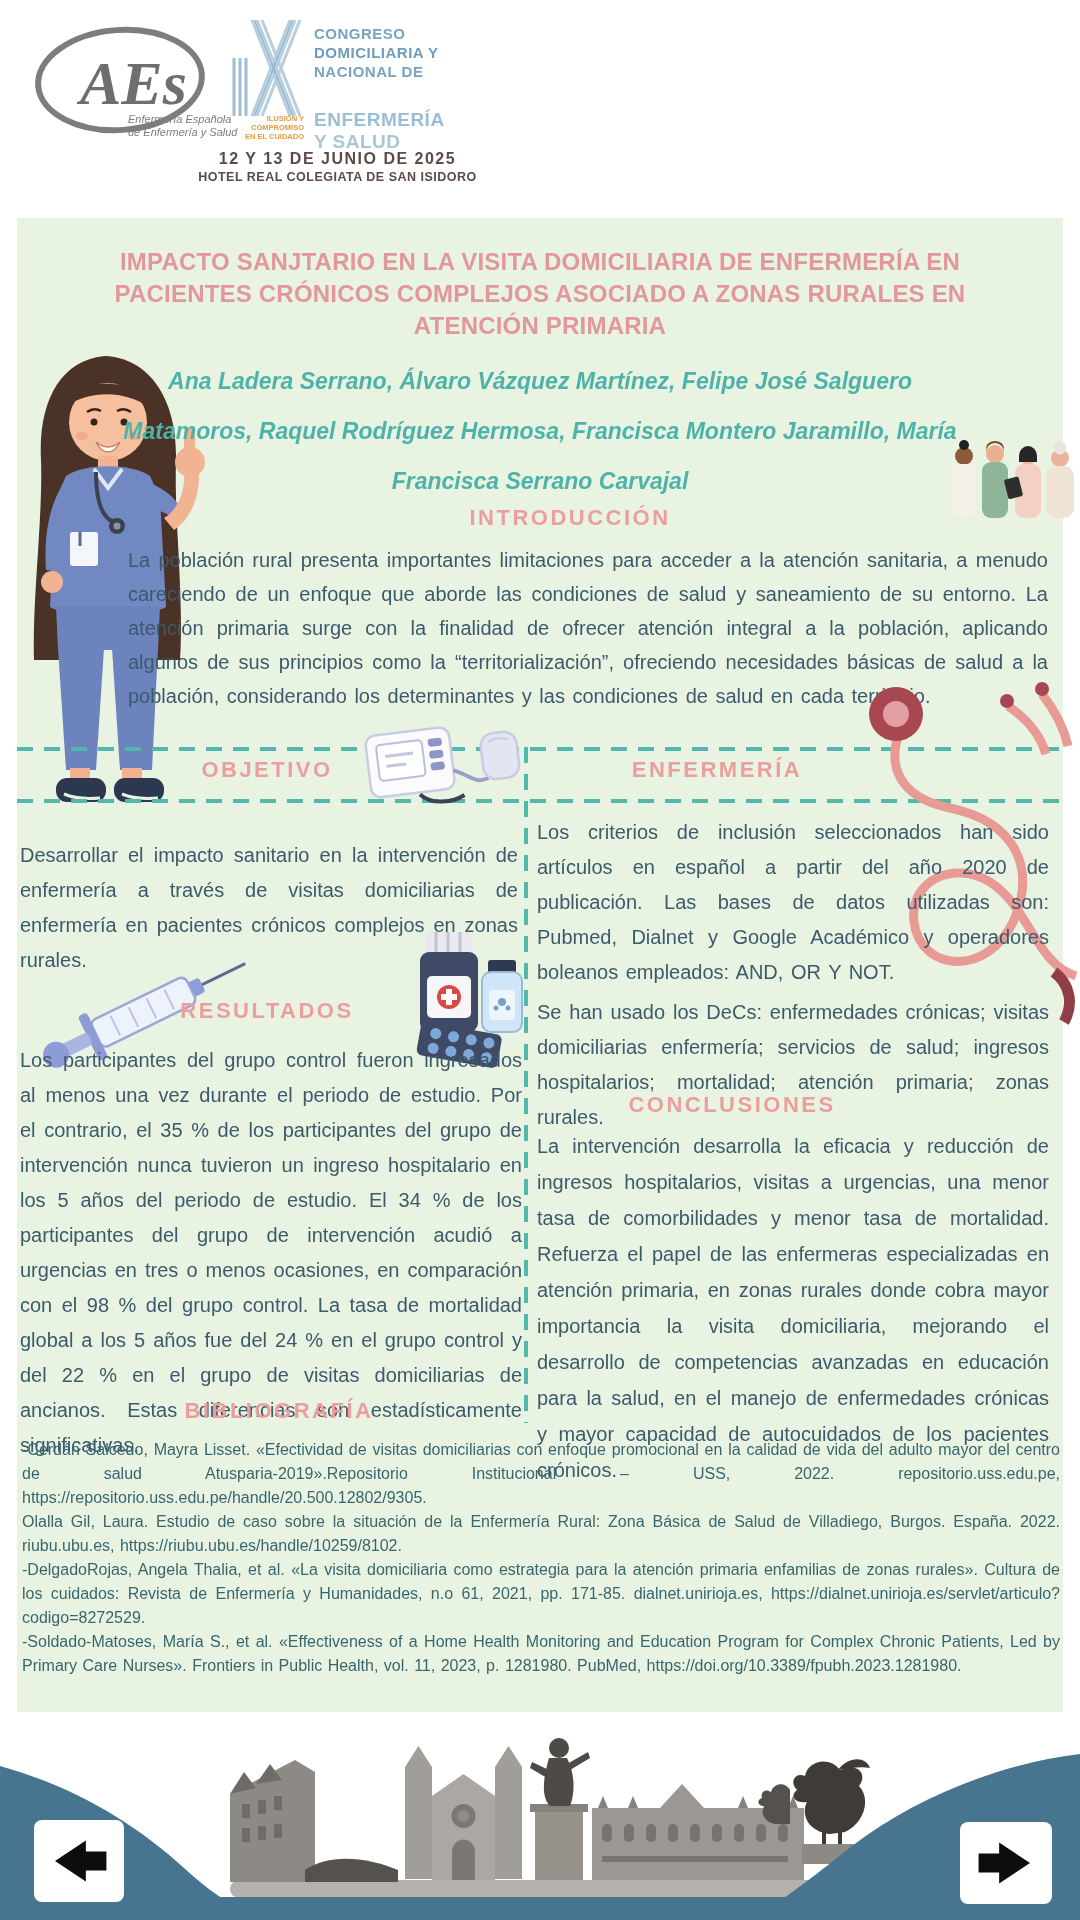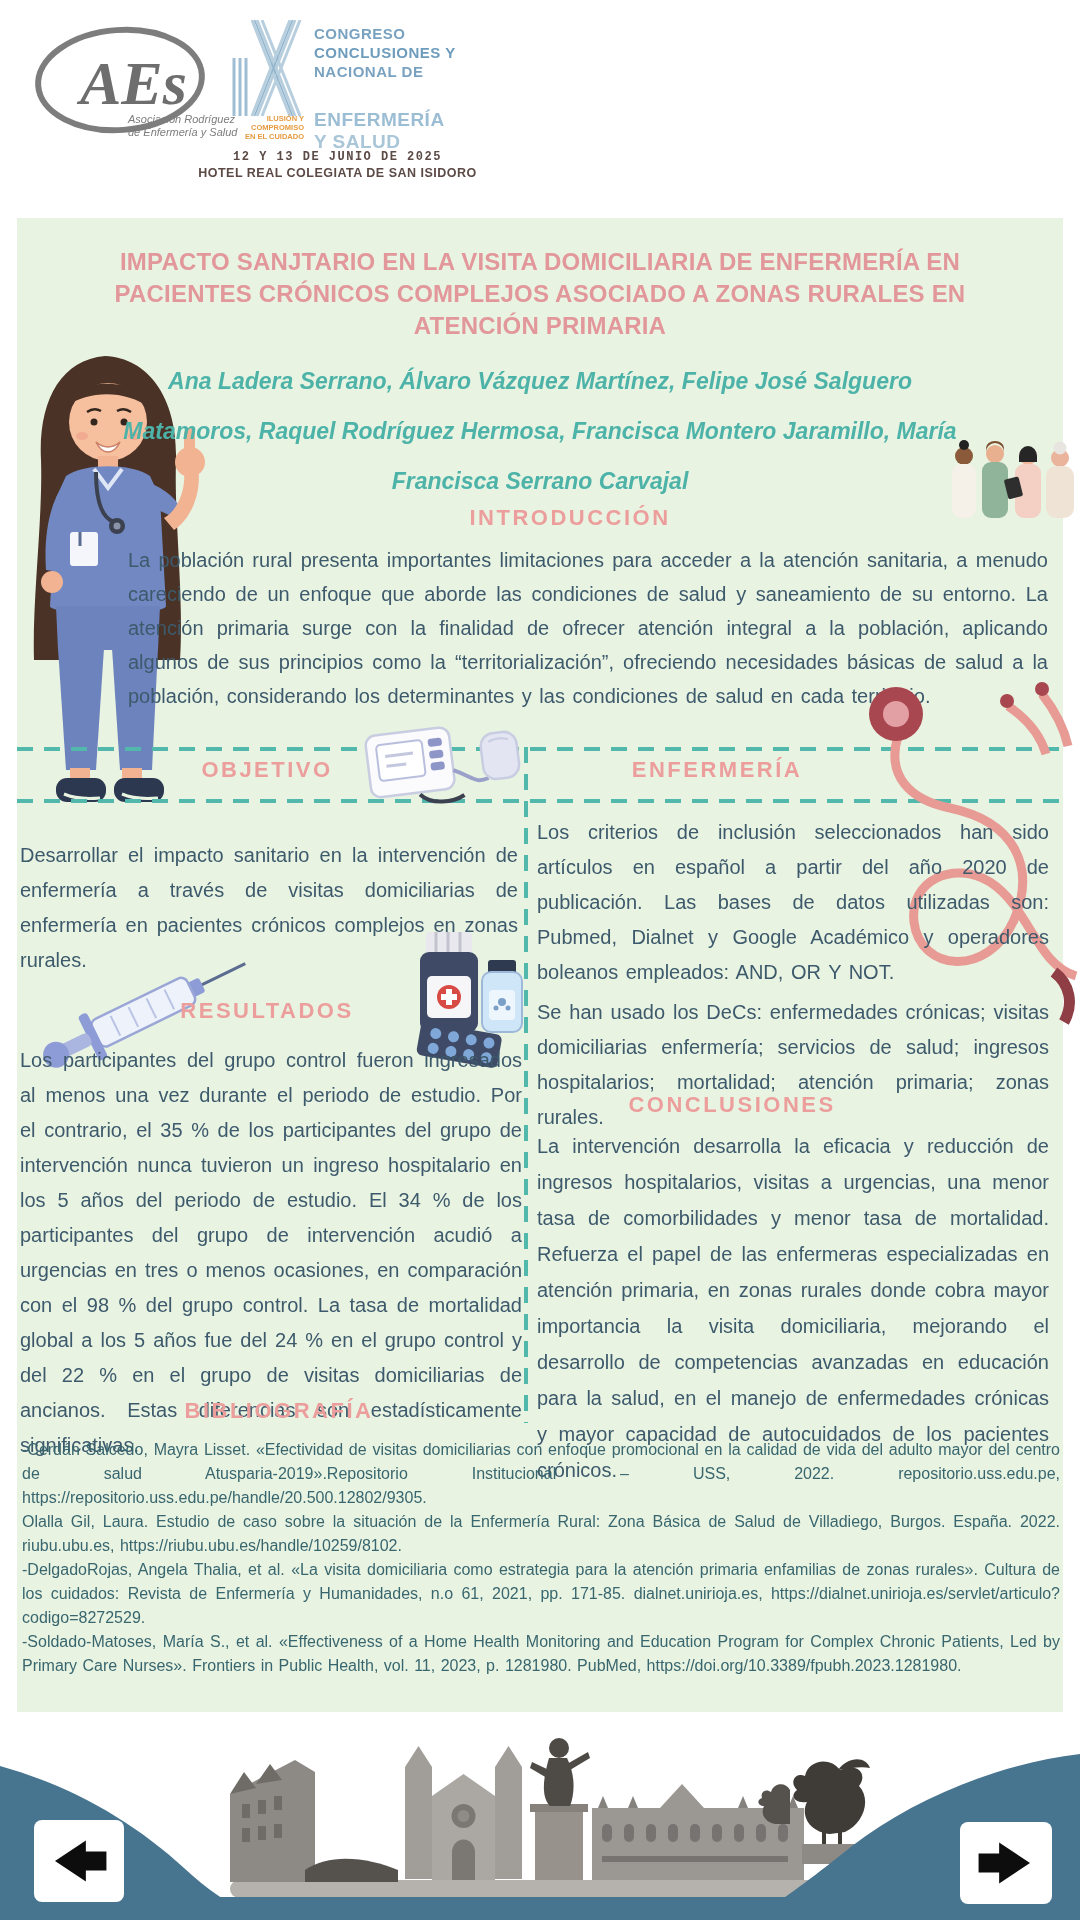--- a/index.html
+++ b/index.html
@@ -8,21 +8,21 @@
   .abs{position:absolute;}
   
   .aees-caption{font-size:11px;font-style:italic;color:#7d7d7d;line-height:13px;}
   .congress-line{font-weight:bold;letter-spacing:.5px;}
   .cl-a{font-size:15px;color:#79a2c1;line-height:19px;}
   .cl-b{font-size:15px;color:#6d9cbd;line-height:19px;}
   .cl-c{font-size:19px;color:#9cbed4;line-height:22px;margin-top:28px;}
   .cl-d{font-size:19px;color:#a9c6d8;line-height:22px;}
   .tagline{font-size:7.5px;font-weight:bold;color:#e79b40;line-height:9px;text-align:right;}
   .event{text-align:center;color:#5c4a46;}
-  .event-date{font-size:12px;font-weight:bold;letter-spacing:1.5px;font-family:Liberation Mono, monospace;}
+  .event-date{font-size:16px;font-weight:bold;letter-spacing:1.5px;}
   .event-venue{font-size:12.5px;font-weight:bold;letter-spacing:.5px;margin-top:2px;}
   .event-city{font-size:27px;font-weight:bold;color:#7a6a63;letter-spacing:16px;margin-top:3px;margin-left:8px;}
   
   .panel{background:#e9f3e2;}
   .title{font-size:24px;font-weight:bold;line-height:32px;color:#e2979b;text-align:center;letter-spacing:.2px;}
   .authors{font-size:23px;font-weight:bold;line-height:50px;color:#4db3a8;text-align:center;font-style:italic;}
   .shead{font-size:22px;font-weight:bold;letter-spacing:2.5px;color:#ec9e9c;text-align:center;}
   .body-text{font-size:20px;line-height:35px;color:#3d5a6c;text-align:justify;word-spacing:2px;}
   .intro-text{line-height:34px;}
   .biblio-text{font-size:16px;line-height:24px;color:#38666e;text-align:justify;word-spacing:1px;}
@@ -38,21 +38,21 @@
 <body>
 
 <div id="page">
 
   <div class="abs" style="left:28px;top:18px;width:185px;height:130px;">
     <svg width="185" height="130" viewBox="0 0 185 130">
       <ellipse cx="92" cy="62" rx="82" ry="50" fill="none" stroke="#7d7d7d" stroke-width="6" transform="rotate(-4 92 62)"></ellipse>
       <text x="52" y="86" font-family="Liberation Serif,serif" font-weight="bold" font-style="italic" font-size="62" fill="#6e6e6e">AEs</text>
     </svg>
     <div class="abs aees-caption" style="left:100px;top:95px;width:130px;">
-      <div>Asociación Rodríguez</div>
+      <div>Enfermería Española</div>
       <div>de Enfermería y Salud</div>
     </div>
   </div>
 
   <div class="abs" style="left:228px;top:16px;width:380px;height:130px;display:flex;">
     <svg width="76" height="100" viewBox="0 0 76 100" style="margin-top:4px;">
       <g stroke="#9fbdd3" stroke-width="3">
         <line x1="6" y1="38" x2="6" y2="96"></line>
           <line x1="12" y1="38" x2="12" y2="96"></line>
           <line x1="18" y1="38" x2="18" y2="96"></line>
@@ -65,21 +65,21 @@
           <line x1="67" y1="0" x2="29" y2="96"></line>
           <line x1="72" y1="0" x2="34" y2="96"></line>
       </g>
       <g stroke="#8fb3cb" stroke-width="1.5">
         <line x1="26.5" y1="0" x2="64.5" y2="96"></line>
           <line x1="64.5" y1="0" x2="26.5" y2="96"></line>
       </g>
     </svg>
     <div style="margin-left:10px;margin-top:8px;">
       <div class="congress-line cl-a">CONGRESO</div>
-      <div class="congress-line cl-b">CONCLUSIONES Y</div>
+      <div class="congress-line cl-b">DOMICILIARIA Y</div>
       <div class="congress-line cl-a">NACIONAL DE</div>
       <div class="congress-line cl-c">ENFERMERÍA</div>
       <div class="congress-line cl-d">Y SALUD</div>
     </div>
     <div class="abs tagline" style="left:0px;top:98px;width:76px;">
       <div>ILUSIÓN Y COMPROMISO</div>
       <div>EN EL CUIDADO</div>
     </div>
   </div>
 

